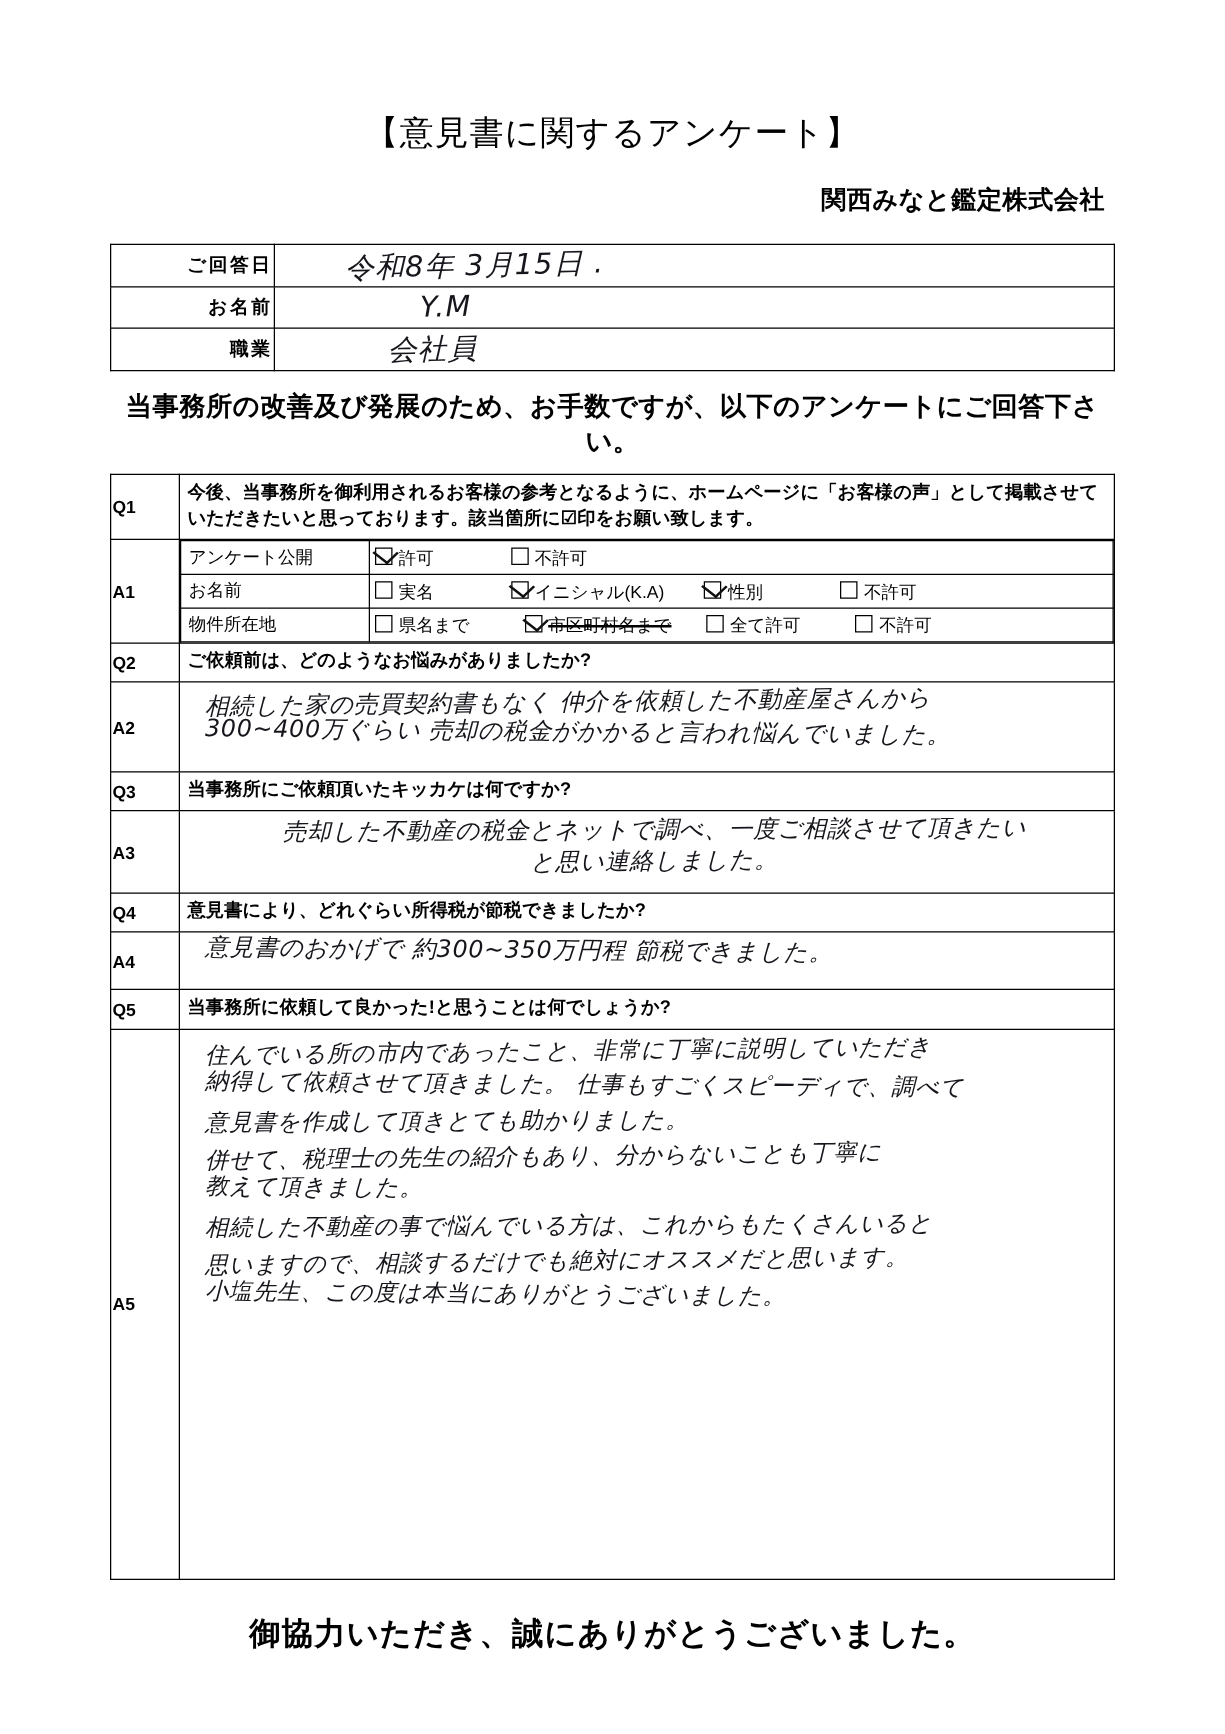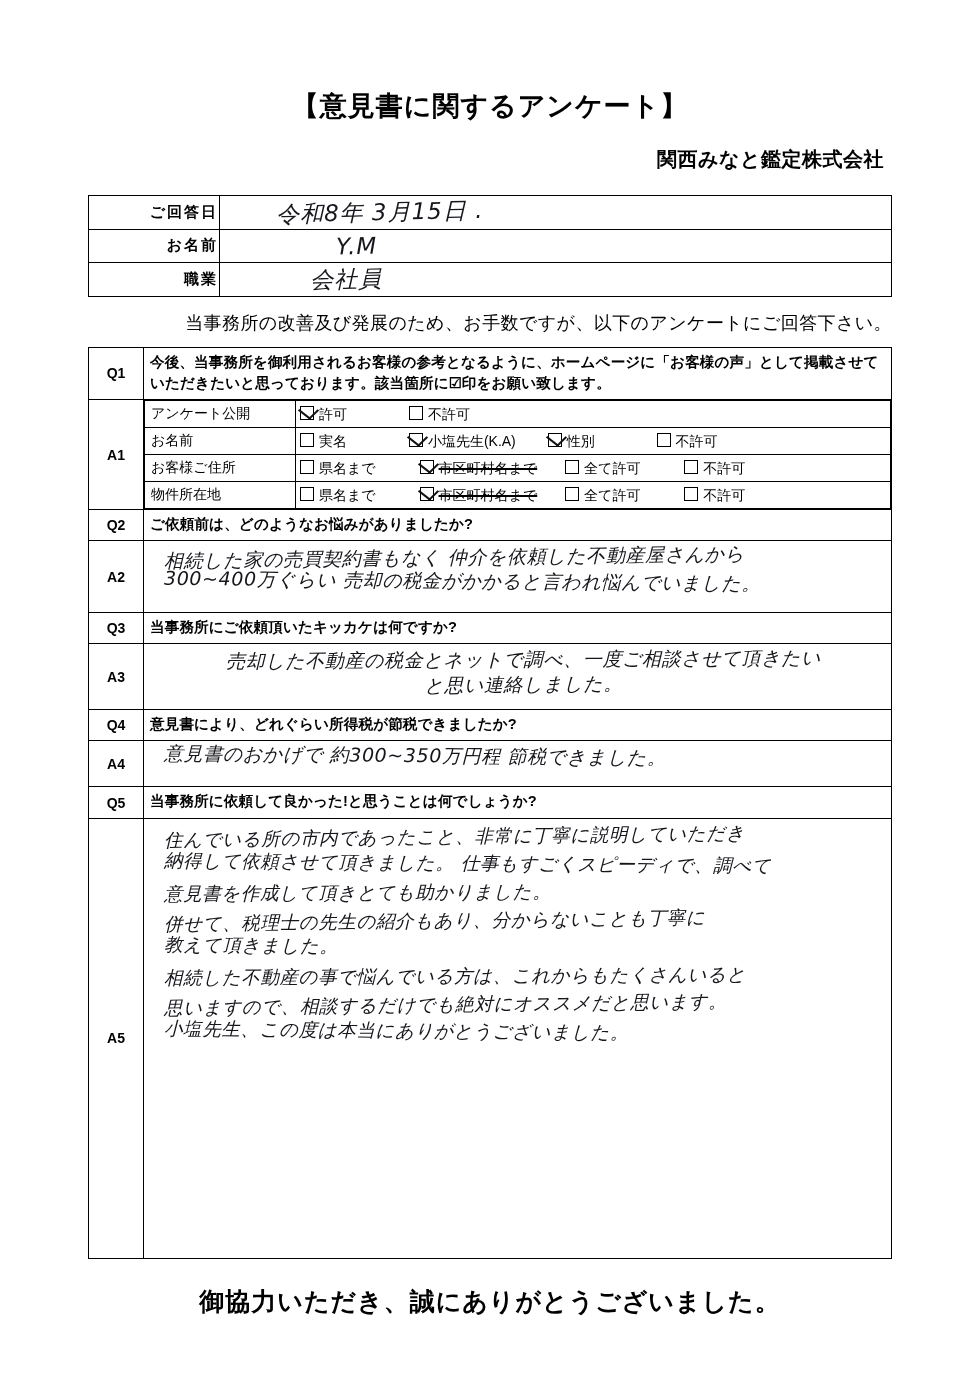--- a/index.html
+++ b/index.html
@@ -19,21 +19,21 @@
     position: relative;
     width: 980px;
     height: 1387px;
     box-sizing: border-box;
     padding: 0 88px;
   }
   
   .doc-title {
     text-align: center;
     font-size: 27px;
-    font-weight: bold;
+    font-weight: normal;
     letter-spacing: 1px;
     padding-top: 92px;
     line-height: 1.1;
   }
   .company {
     text-align: right;
     font-size: 20px;
     font-weight: bold;
     padding-top: 24px;
     padding-right: 8px;
@@ -71,38 +71,38 @@
     font-style: italic;
     transform: rotate(-1.2deg);
     display: inline-block;
     color: #16161c;
   }
   .hw-lg {
     font-size: 23px;
   }
   
   .intro {
-    text-align: right;
-    font-size: 18px;
-    font-weight: normal;
+    text-align: center;
+    font-size: 21px;
+    font-weight: bold;
     margin-top: 14px;
     margin-bottom: 12px;
     letter-spacing: 0.4px;
   }
   
   .qa-table {
     table-layout: fixed;
   }
   .qa-table td {
     border: 1.5px solid #000;
     vertical-align: top;
   }
   .qcol {
     width: 52px;
-    text-align: center;
+    text-align: left;
     font-size: 14px;
     font-weight: bold;
     vertical-align: middle !important;
   }
   .qtext {
     font-size: 14.6px;
     font-weight: bold;
     line-height: 1.45;
     padding: 4px 6px 5px 6px;
     letter-spacing: 0.1px;
@@ -240,43 +240,26 @@
               </span>
             </td>
           </tr>
           <tr>
             <td class="sub-lbl">お名前</td>
             <td>
               <span class="opt">
                 <span class="box"></span><span>実名</span>
               </span>
               <span class="opt" style="margin-left:52px;">
-                <span class="box checked"></span><span>小塩先生(K.A)</span>
+                <span class="box checked"></span><span>イニシャル(K.A)</span>
               </span>
               <span class="opt" style="margin-left:22px;">
                 <span class="box checked"></span><span>性別</span>
               </span>
               <span class="opt" style="margin-left:52px;">
-                <span class="box"></span><span>不許可</span>
-              </span>
-            </td>
-          </tr>
-          <tr>
-            <td class="sub-lbl">お客様ご住所</td>
-            <td>
-              <span class="opt">
-                <span class="box"></span><span>県名まで</span>
-              </span>
-              <span class="opt" style="margin-left:34px;">
-                <span class="box checked"></span><span class="strike">市区町村名まで</span>
-              </span>
-              <span class="opt" style="margin-left:18px;">
-                <span class="box"></span><span>全て許可</span>
-              </span>
-              <span class="opt" style="margin-left:34px;">
                 <span class="box"></span><span>不許可</span>
               </span>
             </td>
           </tr>
           <tr>
             <td class="sub-lbl">物件所在地</td>
             <td>
               <span class="opt">
                 <span class="box"></span><span>県名まで</span>
               </span>

